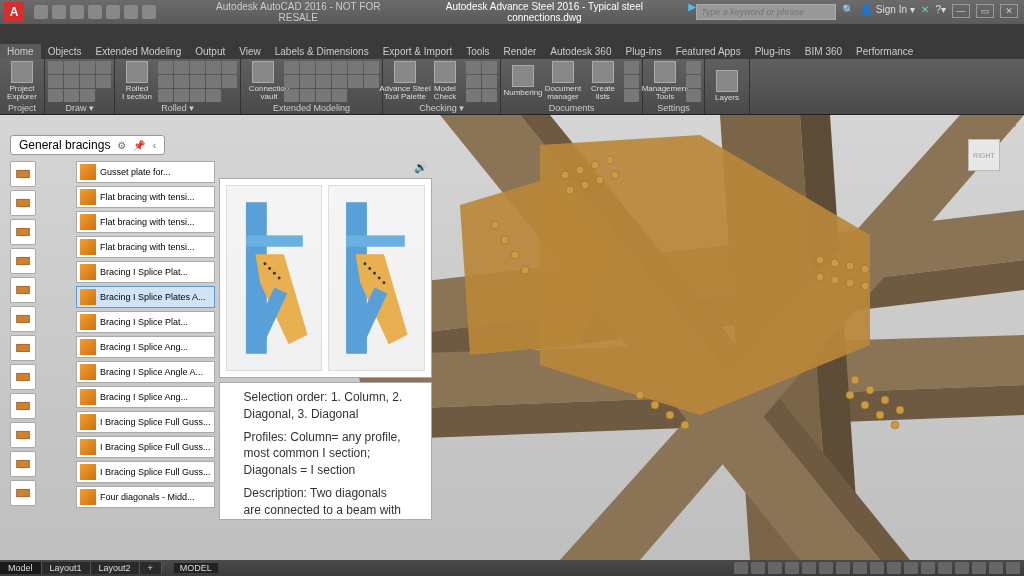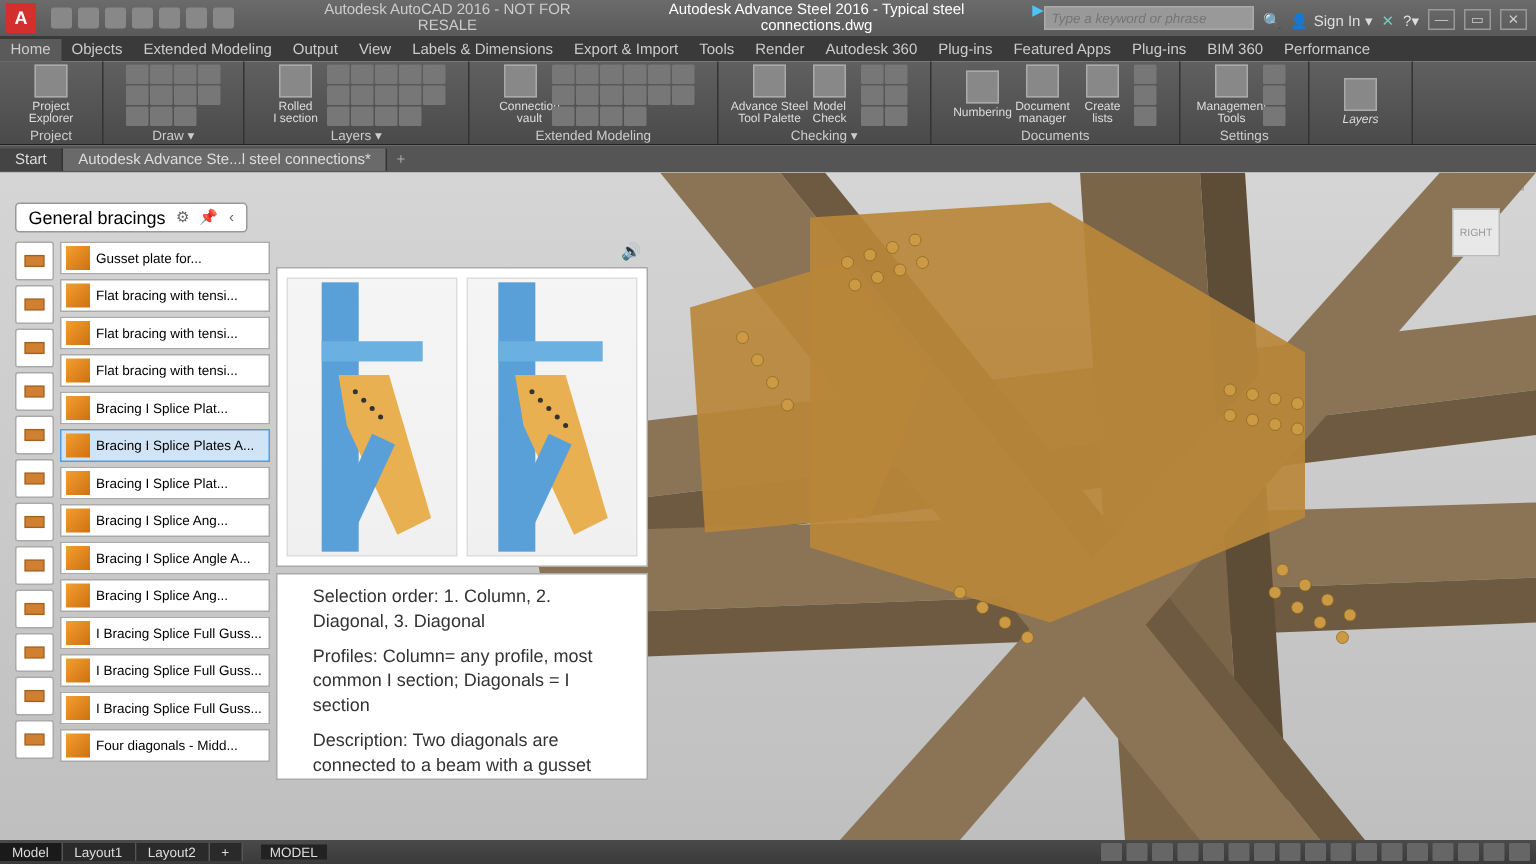--- a/index.html
+++ b/index.html
@@ -7,32 +7,32 @@
 
 
 .title-bar { height: 24px; background: linear-gradient(#6b6b6b, #5a5a5a); display: flex; align-items: center; color: #ddd; font-size: 10px; }
 .app-logo { width: 20px; height: 20px; background: #d32f2f; color: white; display: flex; align-items: center; justify-content: center; font-weight: bold; font-size: 12px; margin: 0 4px; }
 .qat { display: flex; gap: 4px; margin-left: 6px; }
 .qat-btn { width: 14px; height: 14px; background: #888; border-radius: 2px; }
 .title-text { flex: 1; text-align: center; display: flex; justify-content: center; gap: 8px; margin-left: 40px; }
 .title-seg1 { color: #ccc; }
 .title-seg2 { color: #fff; }
 .search-box { width: 140px; height: 16px; background: #999; border: 1px solid #aaa; font-size: 9px; color: #ddd; padding: 0 4px; font-style: italic; }
-.title-right { display: flex; align-items: flex-end; gap: 6px; margin-right: 6px; }
+.title-right { display: flex; align-items: flex-start; gap: 6px; margin-right: 6px; }
 .user-info { display: flex; align-items: center; gap: 3px; }
 .window-btn { width: 18px; height: 14px; border: 1px solid #999; display: flex; align-items: center; justify-content: center; font-size: 9px; color: #ccc; }
 
 
-.ribbon-tabs { height: 17px; background: #3a3a3a; display: flex; align-items: flex-end; font-size: 10px; color: #ccc; }
+.ribbon-tabs { height: 35px; background: #3a3a3a; display: flex; align-items: flex-end; font-size: 10px; color: #ccc; }
 .ribbon-tab { padding: 2px 7px; cursor: pointer; }
 .ribbon-tab.active { background: #5a5a5a; }
 
 
 .ribbon { height: 56px; background: linear-gradient(#606060, #4a4a4a); display: flex; border-bottom: 1px solid #222; }
-.ribbon-panel { display: flex; flex-direction: column; border-right: 1px solid #333; padding: 1px 15px; }
+.ribbon-panel { display: flex; flex-direction: column; border-right: 1px solid #333; padding: 1px 3px; }
 .ribbon-panel-body { flex: 1; display: flex; gap: 2px; align-items: center; }
 .ribbon-panel-title { font-size: 9px; color: #ccc; text-align: center; padding-top: 1px; }
 .ribbon-big-btn { width: 38px; height: 40px; display: flex; flex-direction: column; align-items: center; justify-content: center; color: #ddd; font-size: 8px; text-align: center; line-height: 1; gap: 2px; }
 .ribbon-big-btn .ico { width: 22px; height: 22px; background: #888; border: 1px solid #aaa; }
 .ribbon-small-grid { display: grid; grid-template-columns: repeat(auto-fill, 15px); grid-auto-rows: 13px; gap: 1px; }
 .ribbon-small-btn { width: 15px; height: 13px; background: #777; border-radius: 1px; }
 
 
 .file-tabs { height: 18px; background: #555; display: flex; align-items: center; font-size: 10px; color: #ddd; }
 .file-tab { padding: 2px 10px; background: #444; border-right: 1px solid #333; }
@@ -52,21 +52,21 @@
 .viewcube .f1 { transform: translateX(4px) translateY(4px); }
 
 
 .vault { position: absolute; left: 10px; top: 20px; width: 422px; height: 400px; background: rgba(255,255,255,0.0); }
 .vault-header { background: #fff; border: 1px solid #999; border-radius: 3px; padding: 2px 8px; font-size: 12px; display: flex; align-items: center; gap: 6px; margin-bottom: 6px; width: 155px; }
 .vault-header .pin { margin-left: auto; font-size: 10px; color: #666; }
 .vault-body { display: flex; gap: 4px; }
 .vault-left-icons { width: 26px; display: flex; flex-direction: column; gap: 3px; }
 .vault-left-icon { width: 26px; height: 26px; background: #fff; border: 1px solid #aaa; border-radius: 2px; display: flex; align-items: center; justify-content: center; }
 .vault-left-icon svg { width: 18px; height: 18px; }
-.vault-list { width: 146px; display: flex; flex-direction: column; gap: 3px; }
+.vault-list { width: 146px; display: flex; flex-direction: column; gap: 3px; margin-left: 36px; }
 .vault-item { height: 22px; background: #fff; border: 1px solid #aaa; display: flex; align-items: center; padding: 0 3px; font-size: 9px; gap: 4px; cursor: pointer; overflow: hidden; white-space: nowrap; }
 .vault-item.selected { background: #d0e4f5; border-color: #5a9bd4; }
 .vault-item .thumb { width: 16px; height: 16px; background: linear-gradient(135deg, #f0a030, #d07010); flex-shrink: 0; }
 .vault-preview { width: 260px; display: flex; flex-direction: column; gap: 4px; }
 .vault-controls { display: flex; gap: 4px; justify-content: flex-end; font-size: 11px; color: #666; padding-right: 4px;}
 .preview-box { height: 200px; background: #fff; border: 1px solid #aaa; display: flex; gap: 6px; padding: 6px; }
 .preview-img { flex: 1; background: linear-gradient(#f5f5f5,#f0f0f0); border: 1px solid #ddd; position: relative; overflow: hidden; }
 .preview-desc { height: 138px; background: #fff; border: 1px solid #aaa; padding: 6px 24px; font-size: 12px; color: #333; overflow: hidden; line-height: 1.4; }
 .preview-desc p { margin-bottom: 6px; }
 
@@ -179,21 +179,21 @@
           <div class="ribbon-small-btn"></div>
           <div class="ribbon-small-btn"></div>
           <div class="ribbon-small-btn"></div>
           <div class="ribbon-small-btn"></div>
           <div class="ribbon-small-btn"></div>
           <div class="ribbon-small-btn"></div>
           <div class="ribbon-small-btn"></div>
           <div class="ribbon-small-btn"></div>
         </div>
       </div>
-      <div class="ribbon-panel-title">Layers ▾</div>
+      <div class="ribbon-panel-title">Rolled ▾</div>
     </div>
     <div class="ribbon-panel">
       <div class="ribbon-panel-body">
         <div class="ribbon-big-btn">
           <div class="ico"></div>
           <div style="white-space: pre; margin-left: 12px;">Connection
 vault</div>
         </div>
         <div class="ribbon-small-grid" style="grid-template-columns: repeat(6, 15px);">
           <div class="ribbon-small-btn"></div>
@@ -275,21 +275,21 @@
           <div class="ribbon-small-btn"></div>
           <div class="ribbon-small-btn"></div>
         </div>
       </div>
       <div class="ribbon-panel-title">Settings</div>
     </div>
     <div class="ribbon-panel">
       <div class="ribbon-panel-body">
         <div class="ribbon-big-btn">
           <div class="ico"></div>
-          <div style="white-space: pre; font-style: italic;">Layers</div>
+          <div style="white-space: pre;">Layers</div>
         </div>
       </div>
       <div class="ribbon-panel-title"></div>
     </div>
   </div>
 
 <div class="file-tabs" id="file-tabs">
     <div class="file-tab">Start</div>
     <div class="file-tab active">Autodesk Advance Ste...l steel connections*</div>
     <div class="file-tab-add">+</div>

